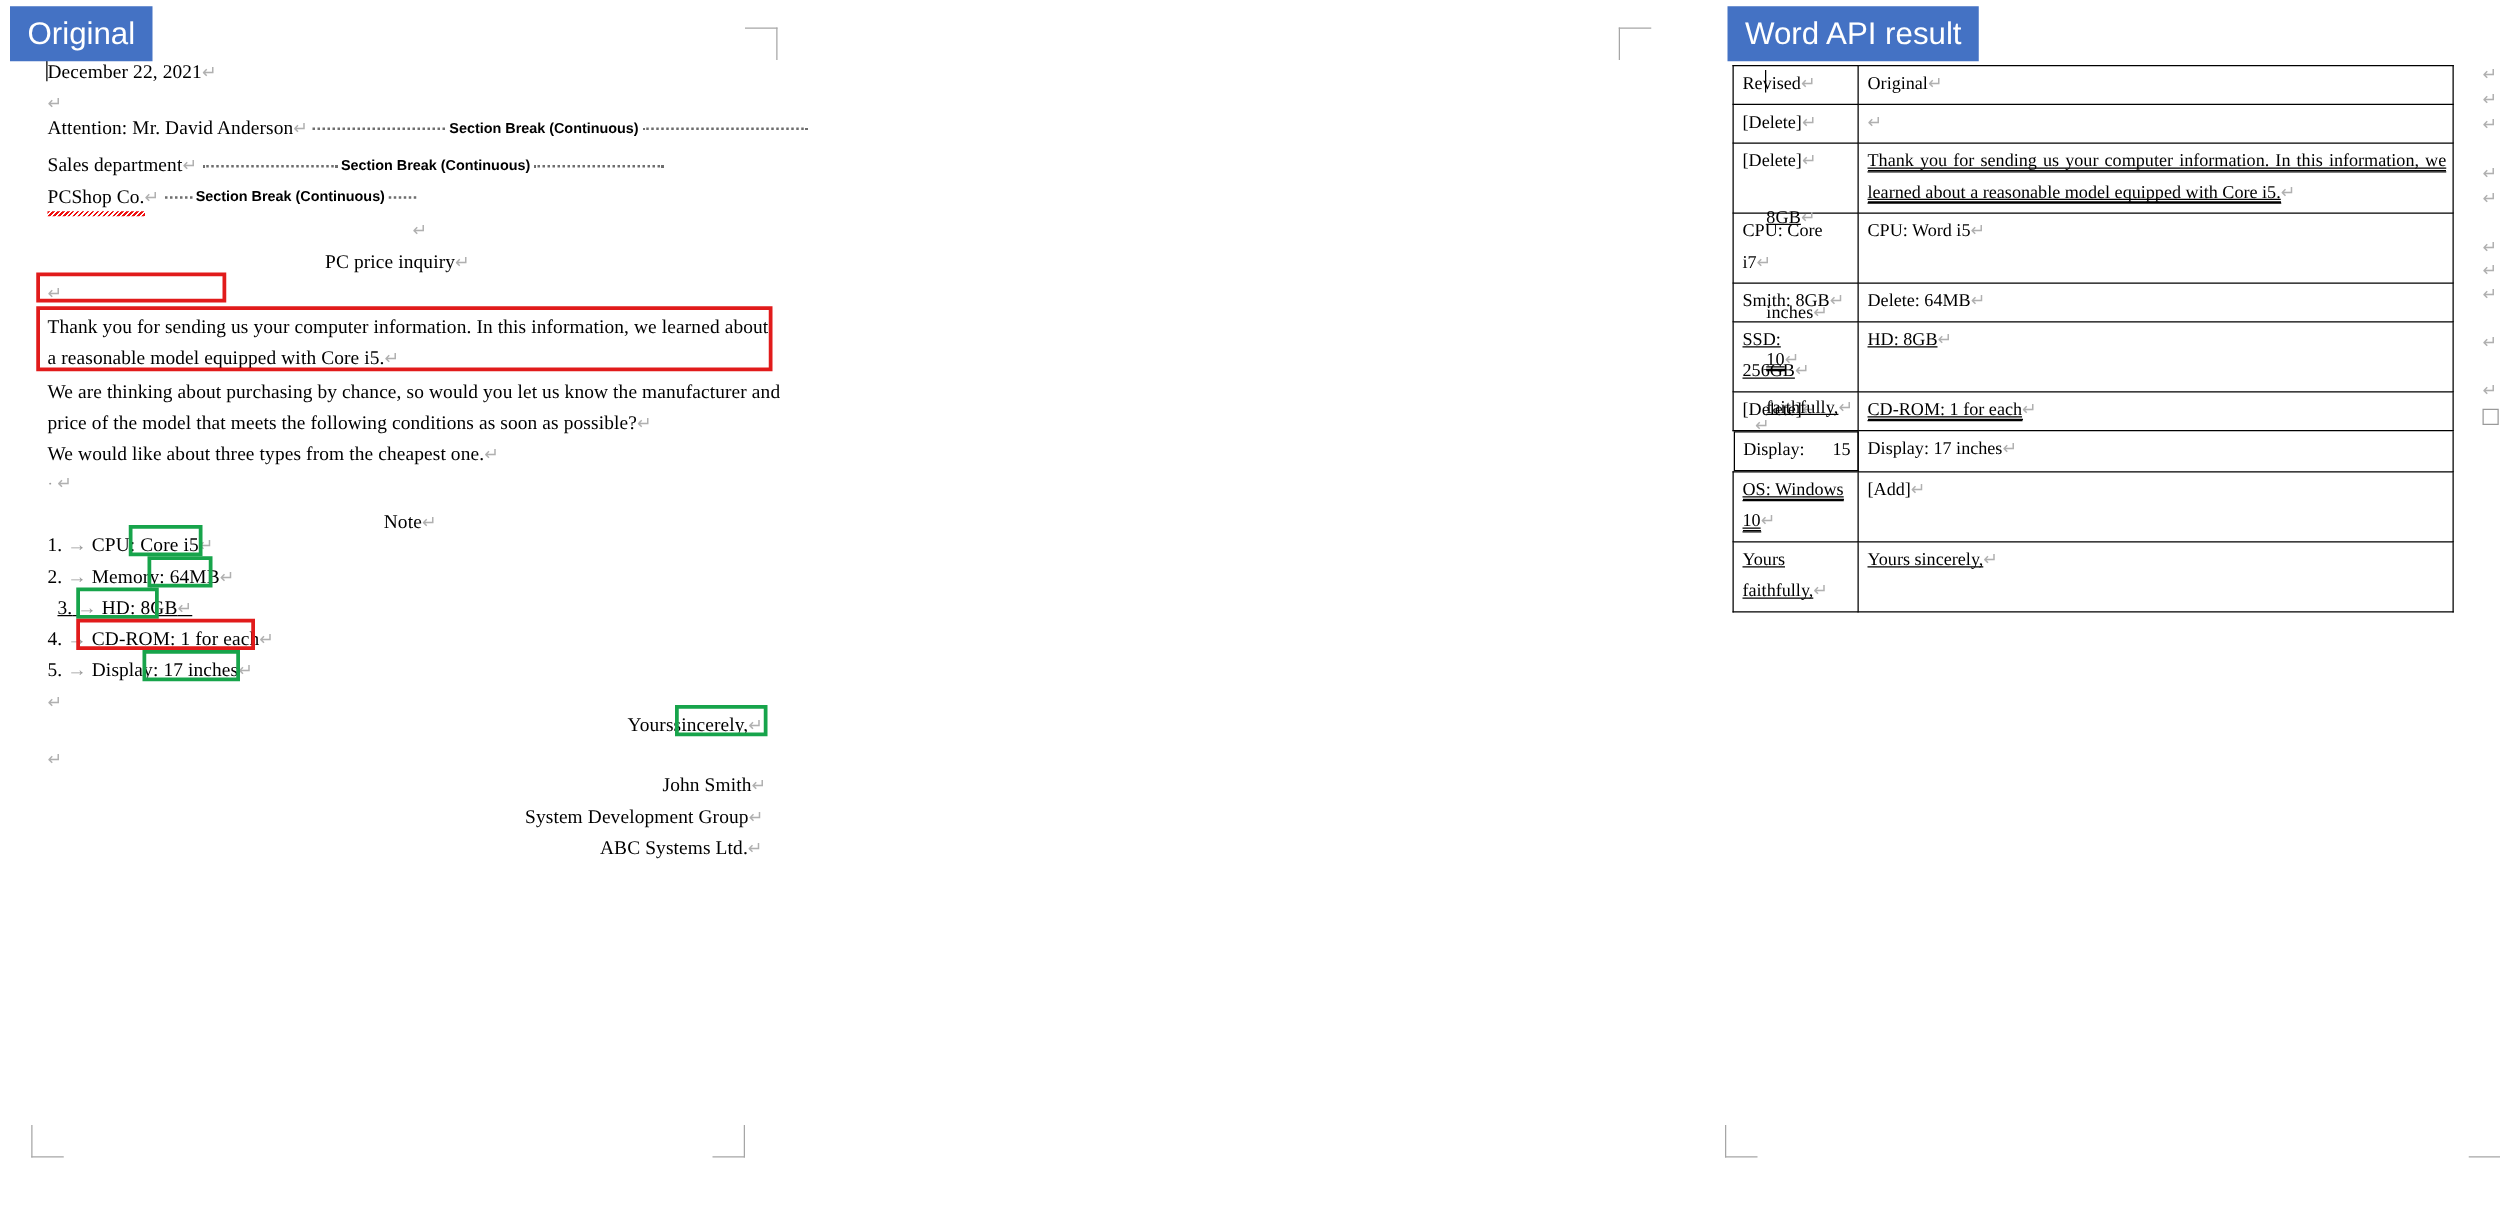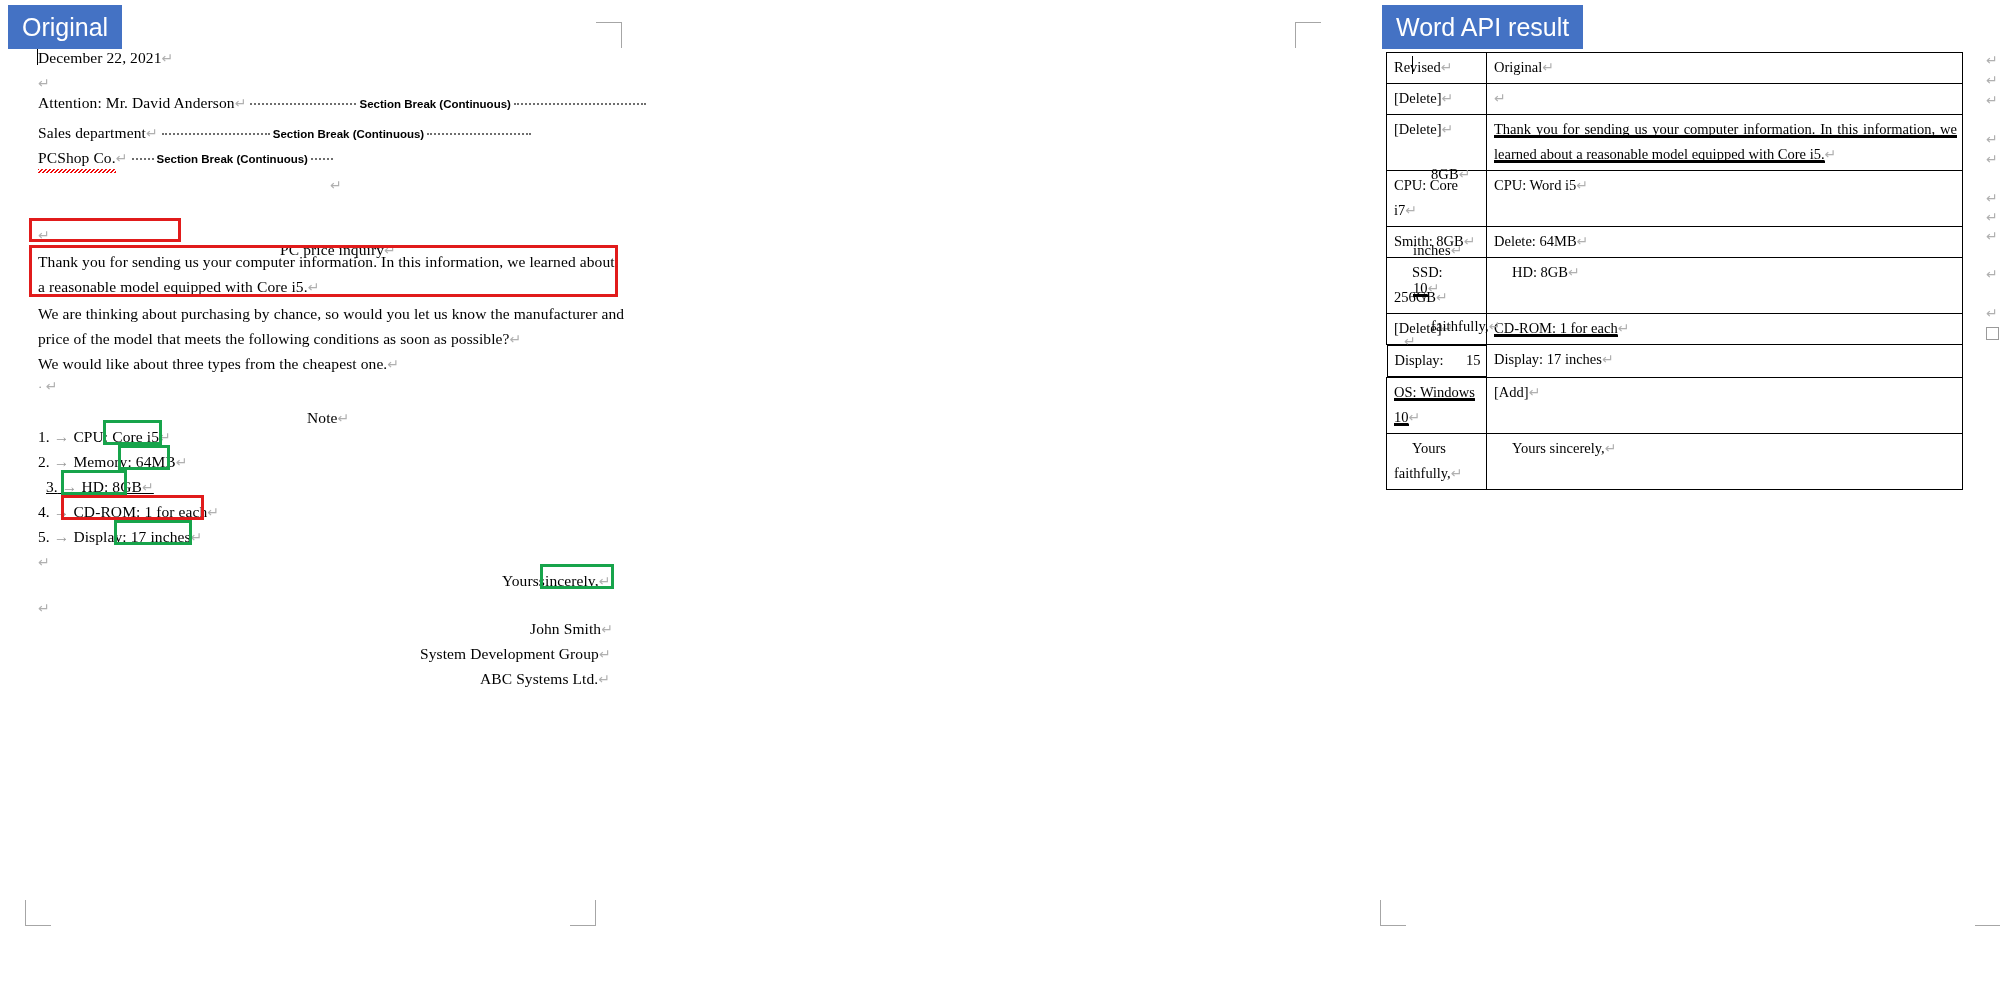--- a/index.html
+++ b/index.html
@@ -118,21 +118,21 @@
   }
   #api-table td {
     border: 1px solid #000;
     vertical-align: top;
     padding: 2px 5px 3px 7px;
     white-space: normal;
     word-break: break-word;
   }
   #api-table td.c1 { width: 100px; }
   #api-table td.c2 { width: 476px; }
-  .u1 { text-decoration-skip-ink: none; margin-left: 18px; }
+  .u1 { text-decoration: underline; text-decoration-skip-ink: none; }
   .u2 {
     border-bottom: 1px solid #000;
     box-shadow: inset 0 -3px 0 -2px #000;
     text-decoration: underline;
     text-decoration-skip-ink: none;
   }
   .justify-cell { text-align: justify; text-align-last: left; }
   .spread { display: flex; justify-content: space-between; }
 
   
@@ -218,21 +218,21 @@
       <span class="rule" style="width:22px"></span>
         <span class="lbl">Section Break (Continuous)</span>
         <span class="rule" style="width:22px"></span>
     </span>
   </div>
 
   <div class="doc" style="left:330px; top:172px;">
     <span class="pilcrow">↵</span>
   </div>
 
-  <div class="doc" style="left:280px; top:197px;margin-top:40px;">
+  <div class="doc" style="left:260px; top:197px;">
     <span>PC price inquiry</span><span class="pilcrow">↵</span>
   </div>
 
   <div class="doc" style="left:38px; top:222px;">
     <span class="pilcrow">↵</span>
   </div>
   <div class="anno red" style="left:29px; top:218px; width:152px; height:24px;"></div>
 
   <div class="doc" style="left:38px; top:249px;">
     Thank you for sending us your computer information. In this information, we learned about

